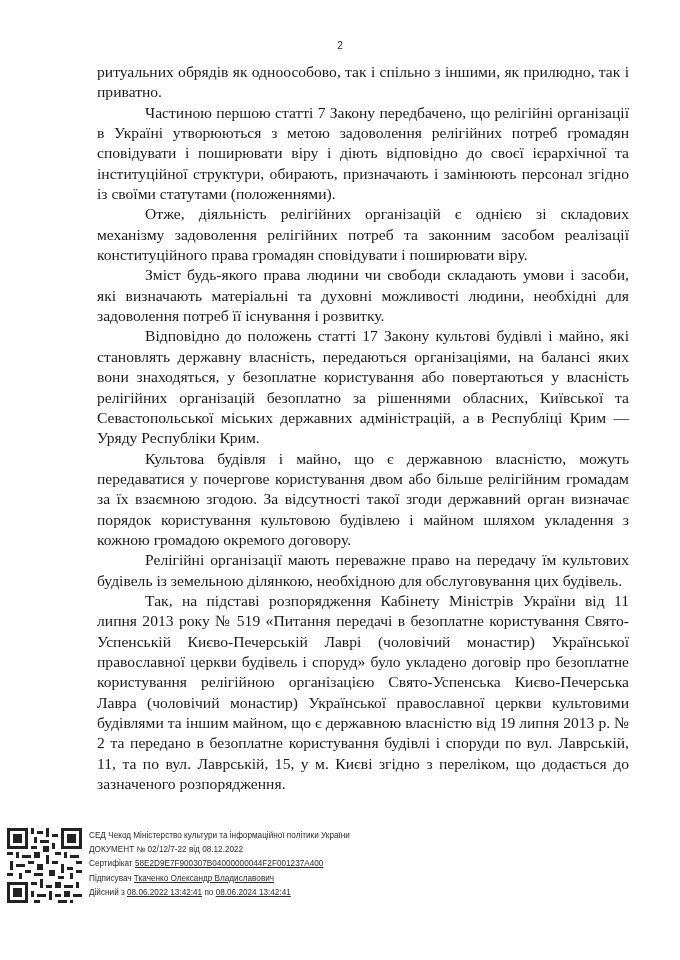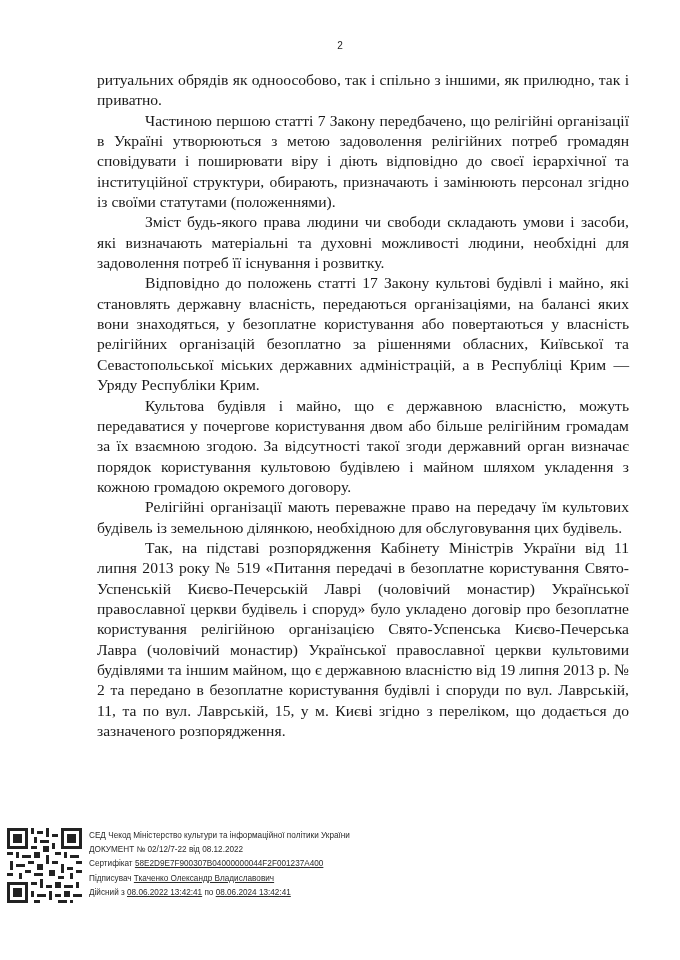--- a/index.html
+++ b/index.html
@@ -2,21 +2,21 @@
 <html><head>
 <meta charset="utf-8">
 <style>
   html, body { margin: 0; padding: 0; background: #ffffff; }
   body { width: 680px; height: 960px; position: relative; overflow: hidden; }
   .page-number {
     position: absolute; top: 40px; left: 0; width: 680px; text-align: center;
     font-family: "Liberation Sans", sans-serif; font-size: 10px; color: #222;
   }
   .body-text {
-    position: absolute; top: 70px; left: 97px; width: 532px;
+    position: absolute; top: 62px; left: 97px; width: 532px;
     font-family: "Liberation Serif", serif; font-size: 15.6px; line-height: 20.35px;
     color: #1a1a1a; text-align: justify;
   }
   .body-text p { margin: 0; text-indent: 0; }
   .body-text p.indent { text-indent: 48px; }
   .stamp {
     position: absolute; left: 0; top: 828px; width: 680px; height: 94px;
   }
   .qr {
     position: absolute; left: 7px; top: 0; width: 75px; height: 75px;
@@ -29,20 +29,21 @@
   .stamp-text .u { text-decoration: underline; }
 </style>
 </head>
 <body>
 
 <div class="page-number">2</div>
 
 <div class="body-text">
   <p>ритуальних обрядів як одноособово, так і спільно з іншими, як прилюдно, так і приватно.</p>
   <p class="indent">Частиною першою статті 7 Закону передбачено, що релігійні організації в Україні утворюються з метою задоволення релігійних потреб громадян сповідувати і поширювати віру і діють відповідно до своєї ієрархічної та інституційної структури, обирають, призначають і замінюють персонал згідно із своїми статутами (положеннями).</p>
+  <p class="indent">Отже, діяльність релігійних організацій є однією зі складових механізму задоволення релігійних потреб та законним засобом реалізації конституційного права громадян сповідувати і поширювати віру.</p>
   <p class="indent">Зміст будь-якого права людини чи свободи складають умови і засоби, які визначають матеріальні та духовні можливості людини, необхідні для задоволення потреб її існування і розвитку.</p>
   <p class="indent">Відповідно до положень статті 17 Закону культові будівлі і майно, які становлять державну власність, передаються організаціями, на балансі яких вони знаходяться, у безоплатне користування або повертаються у власність релігійних організацій безоплатно за рішеннями обласних, Київської та Севастопольської міських державних адміністрацій, а в Республіці Крим — Уряду Республіки Крим.</p>
   <p class="indent">Культова будівля і майно, що є державною власністю, можуть передаватися у почергове користування двом або більше релігійним громадам за їх взаємною згодою. За відсутності такої згоди державний орган визначає порядок користування культовою будівлею і майном шляхом укладення з кожною громадою окремого договору.</p>
   <p class="indent">Релігійні організації мають переважне право на передачу їм культових будівель із земельною ділянкою, необхідною для обслуговування цих будівель.</p>
   <p class="indent">Так, на підставі розпорядження Кабінету Міністрів України від 11 липня 2013 року № 519 «Питання передачі в безоплатне користування Свято-Успенській Києво-Печерській Лаврі (чоловічий монастир) Української православної церкви будівель і споруд» було укладено договір про безоплатне користування релігійною організацією Свято-Успенська Києво-Печерська Лавра (чоловічий монастир) Української православної церкви культовими будівлями та іншим майном, що є державною власністю від 19 липня 2013 р. № 2 та передано в безоплатне користування будівлі і споруди по вул. Лаврській, 11, та по вул. Лаврській, 15, у м. Києві згідно з переліком, що додається до зазначеного розпорядження.</p>
 </div>
 
 <div class="stamp">
   <svg class="qr" viewBox="0 0 25 25" shape-rendering="crispEdges">
     <rect x="0" y="0" width="25" height="25" fill="#fff"></rect>

